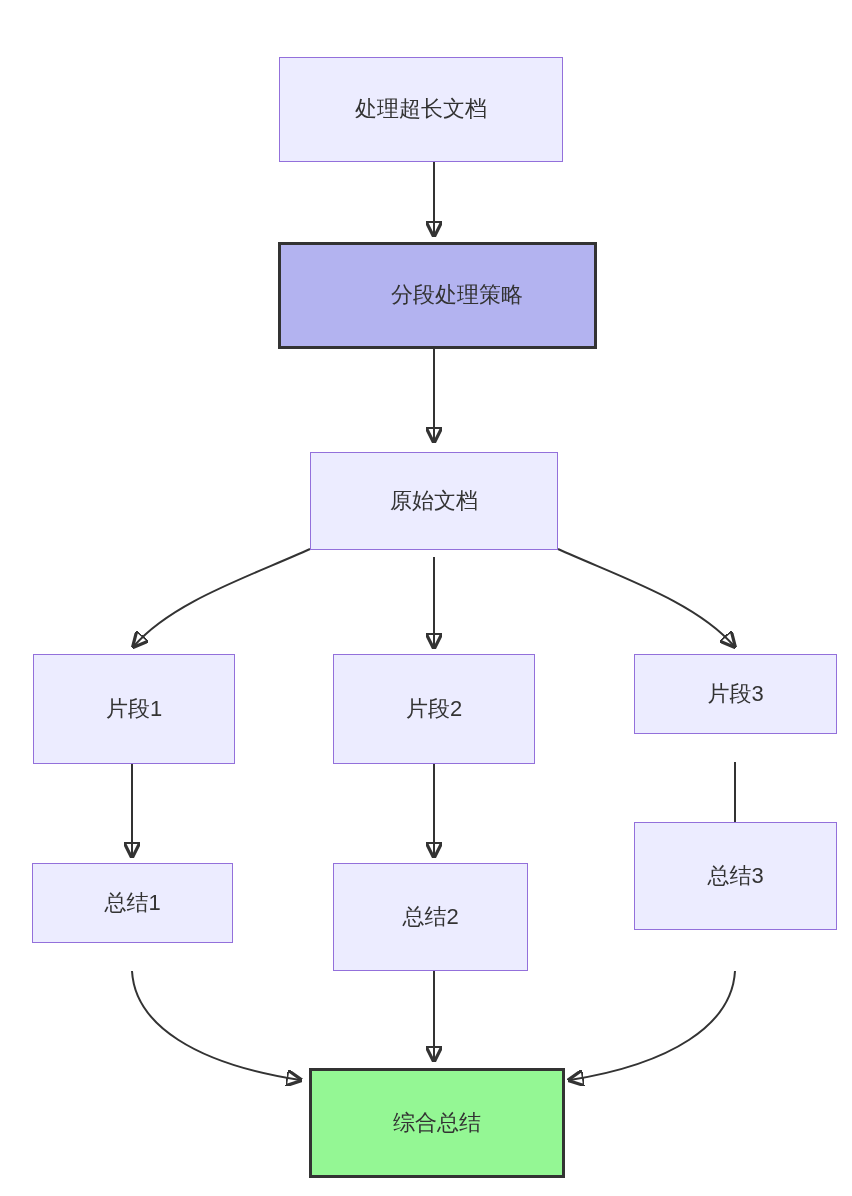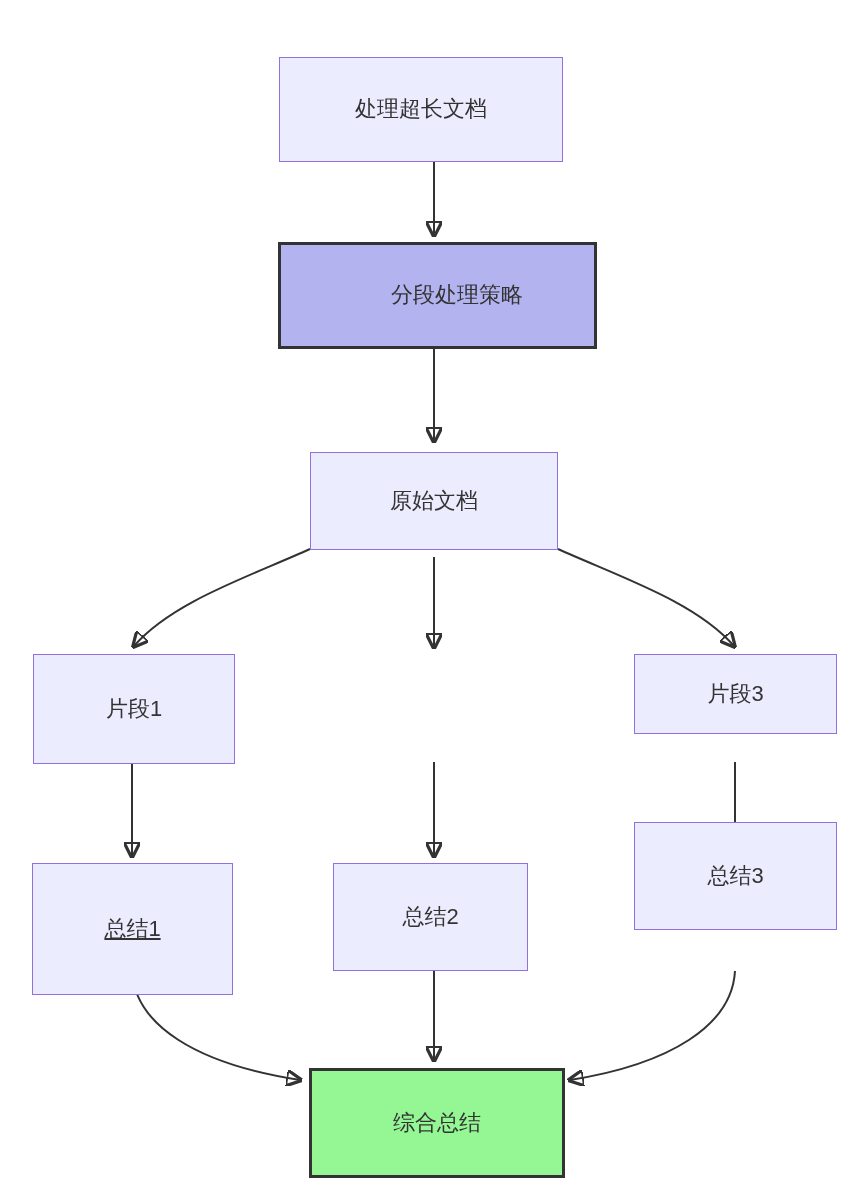--- a/index.html
+++ b/index.html
@@ -75,24 +75,25 @@
   </svg>
 
   <div class="node" style="left:279px; top:33px;  width:284px; height:105px;margin-top:24px;">处理超长文档</div>
 
   <div class="node emphasis" style="left:278px; top:242px; width:319px; height:107px;">分段处理策略</div>
 
   <div class="node" style="left:310px; top:424px; width:248px; height:98px;margin-top:28px;">原始文档</div>
 
   <div class="node" style="left:33px;  top:654px; width:202px; height:110px;">片段1</div>
 
+  <div class="node" style="left:333px; top:654px; width:202px; height:110px;">片段2</div>
 
   <div class="node" style="left:634px; top:654px; width:203px; height:80px;">片段3</div>
 
-  <div class="node" style="left:32px;  top:863px; width:201px; height:132px;text-decoration:underline;">总结1</div>
+  <div class="node" style="left:32px;  top:863px; width:201px; height:80px;">总结1</div>
 
   <div class="node" style="left:333px; top:863px; width:195px; height:108px;">总结2</div>
 
   <div class="node" style="left:634px; top:822px; width:203px; height:108px;">总结3</div>
 
   <div class="node result" style="left:309px; top:1068px; width:256px; height:110px;">综合总结</div>
 
 </div>
 
 </body></html>

